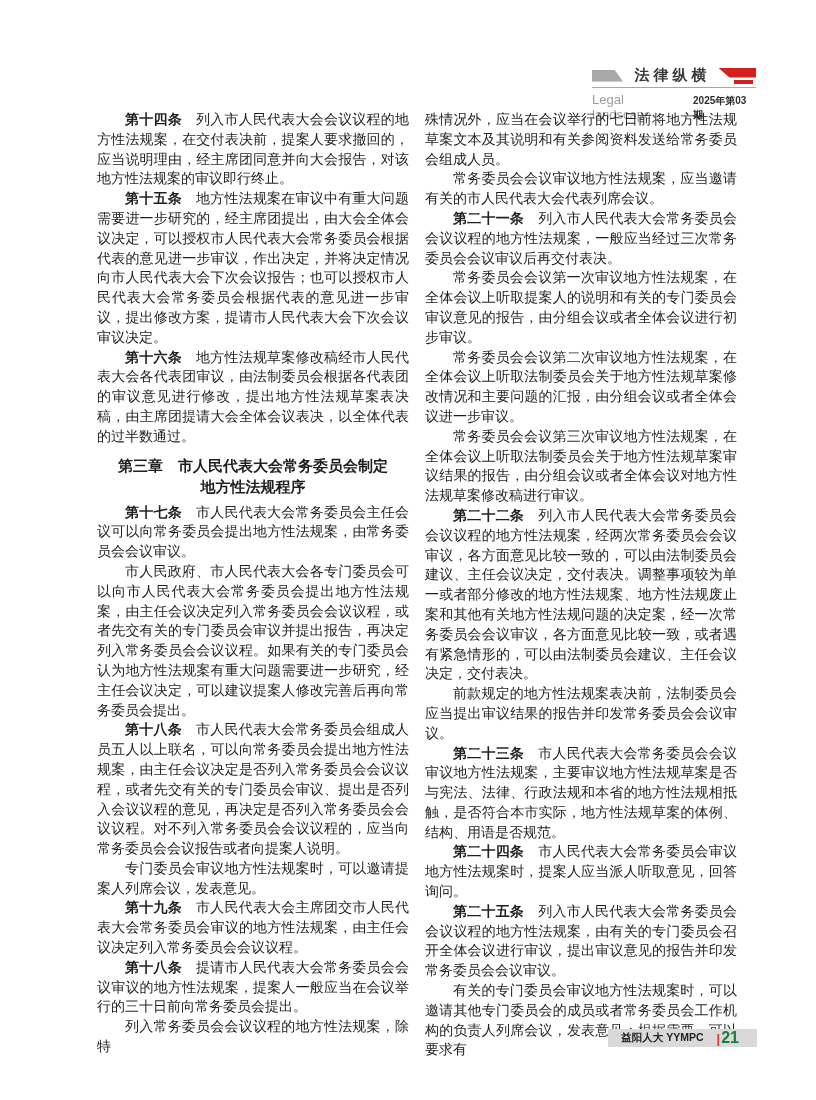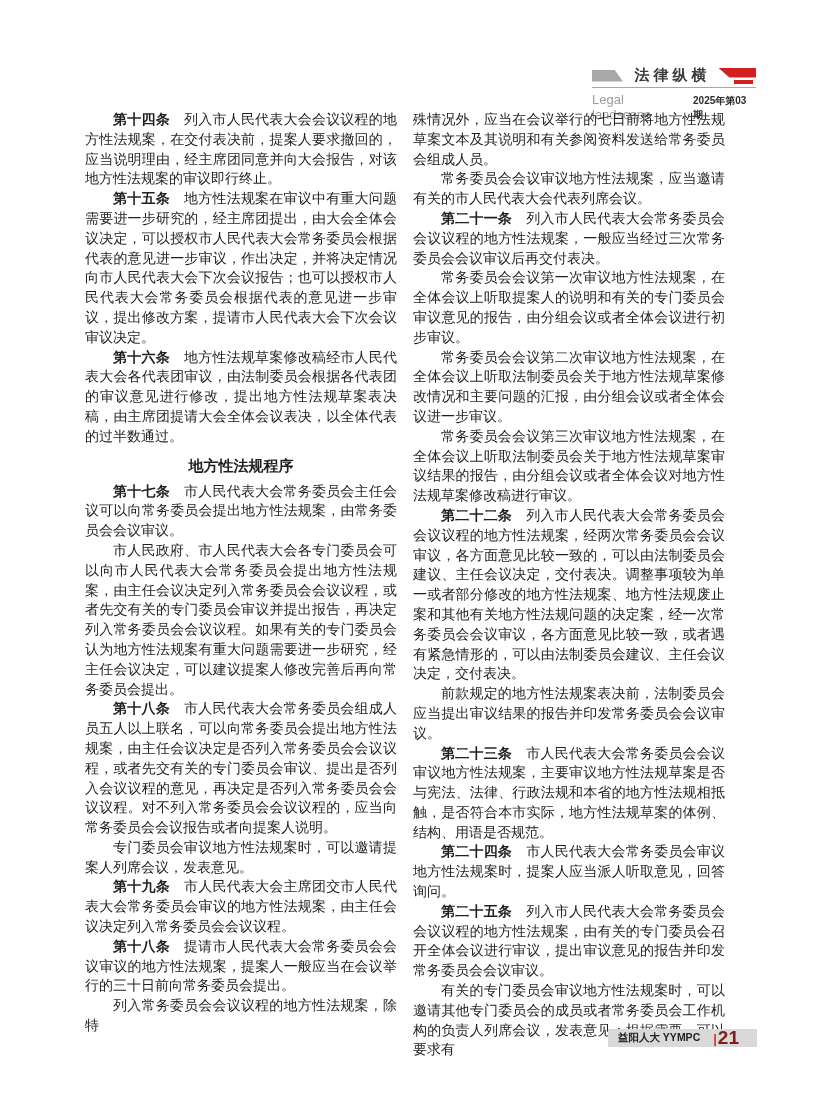--- a/index.html
+++ b/index.html
@@ -28,38 +28,38 @@
   .mast-red-main{position:absolute;top:0;left:0;width:100%;height:10px;
     background:var(--red);clip-path:polygon(0 0,100% 0,100% 100%,30% 100%);}
   .mast-red-bar{position:absolute;bottom:0;left:42%;width:50%;height:4px;background:var(--red);}
   .mast-rule{margin-top:3px;height:1px;background:var(--rule-pink);}
   .mast-sub{margin-top:4px;display:flex;justify-content:flex-end;align-items:baseline;gap:7px;}
   .sub-en{color:#9b9b9b;font-size:13px;font-family:"Liberation Sans","DejaVu Sans",sans-serif;}
   .sub-issue{color:#2c2c2c;font-size:10px;font-weight:bold;
     font-family:"Liberation Sans","DejaVu Sans",sans-serif;}
 
   
-  .columns{position:absolute;top:110px;left:85px;width:640px;display:flex;gap:16px;}
+  .columns{position:absolute;top:110px;left:97px;width:640px;display:flex;gap:16px;}
   .col{width:312px;font-size:14px;line-height:19.8px;text-align:justify;}
   .col p{margin:0;text-indent:2em;}
   .col p.continuation{text-indent:0;}
   .col p b{font-family:"Liberation Sans","DejaVu Sans",sans-serif;font-weight:bold;}
   .chapter{font-family:"Liberation Sans","DejaVu Sans",sans-serif;font-weight:bold;
     font-size:15px;text-align:center;text-indent:0;line-height:21px;margin:8px 0 6px 0;}
 
   
   .footer-bar{position:absolute;left:608px;top:1029px;width:149px;height:18px;
     background:var(--footer-bg);display:flex;align-items:center;justify-content:flex-end;
     padding-right:18px;box-sizing:border-box;}
   .publication{font-family:"Liberation Sans","DejaVu Sans",sans-serif;
     font-weight:bold;font-size:10.5px;color:#222;}
   .sep{color:#e03030;font-weight:bold;font-size:13px;margin-left:13px;
     font-family:"Liberation Sans","DejaVu Sans",sans-serif;}
   .pagenum{font-family:"Liberation Sans","DejaVu Sans",sans-serif;
-    font-weight:bold;font-size:19px;color:#7f1d1d;margin-left:1px;}
+    font-weight:bold;font-size:16px;color:#15803d;margin-left:1px;}
 </style>
 </head>
 <body>
 
 <div class="page">
 
   <header class="masthead">
     <div class="mast-row">
       <div class="mast-gray-shape"></div>
       <div class="mast-title">法律纵横</div>
@@ -74,20 +74,21 @@
       <span class="sub-issue">2025年第03期</span>
     </div>
   </header>
 
   <main class="columns">
     <section class="col" id="col-left">
         <p class="article"><b>第十四条</b>　列入市人民代表大会会议议程的地方性法规案，在交付表决前，提案人要求撤回的，应当说明理由，经主席团同意并向大会报告，对该地方性法规案的审议即行终止。</p>
         <p class="article"><b>第十五条</b>　地方性法规案在审议中有重大问题需要进一步研究的，经主席团提出，由大会全体会议决定，可以授权市人民代表大会常务委员会根据代表的意见进一步审议，作出决定，并将决定情况向市人民代表大会下次会议报告；也可以授权市人民代表大会常务委员会根据代表的意见进一步审议，提出修改方案，提请市人民代表大会下次会议审议决定。</p>
         <p class="article"><b>第十六条</b>　地方性法规草案修改稿经市人民代表大会各代表团审议，由法制委员会根据各代表团的审议意见进行修改，提出地方性法规草案表决稿，由主席团提请大会全体会议表决，以全体代表的过半数通过。</p>
         <h2 class="chapter">
+          <div>第三章　市人民代表大会常务委员会制定</div>
           <div>地方性法规程序</div>
         </h2>
         <p class="article"><b>第十七条</b>　市人民代表大会常务委员会主任会议可以向常务委员会提出地方性法规案，由常务委员会会议审议。</p>
         <p class="plain">市人民政府、市人民代表大会各专门委员会可以向市人民代表大会常务委员会提出地方性法规案，由主任会议决定列入常务委员会会议议程，或者先交有关的专门委员会审议并提出报告，再决定列入常务委员会会议议程。如果有关的专门委员会认为地方性法规案有重大问题需要进一步研究，经主任会议决定，可以建议提案人修改完善后再向常务委员会提出。</p>
         <p class="article"><b>第十八条</b>　市人民代表大会常务委员会组成人员五人以上联名，可以向常务委员会提出地方性法规案，由主任会议决定是否列入常务委员会会议议程，或者先交有关的专门委员会审议、提出是否列入会议议程的意见，再决定是否列入常务委员会会议议程。对不列入常务委员会会议议程的，应当向常务委员会会议报告或者向提案人说明。</p>
         <p class="plain">专门委员会审议地方性法规案时，可以邀请提案人列席会议，发表意见。</p>
         <p class="article"><b>第十九条</b>　市人民代表大会主席团交市人民代表大会常务委员会审议的地方性法规案，由主任会议决定列入常务委员会会议议程。</p>
         <p class="article"><b>第十八条</b>　提请市人民代表大会常务委员会会议审议的地方性法规案，提案人一般应当在会议举行的三十日前向常务委员会提出。</p>
         <p class="plain">列入常务委员会会议议程的地方性法规案，除特</p>
       </section>

